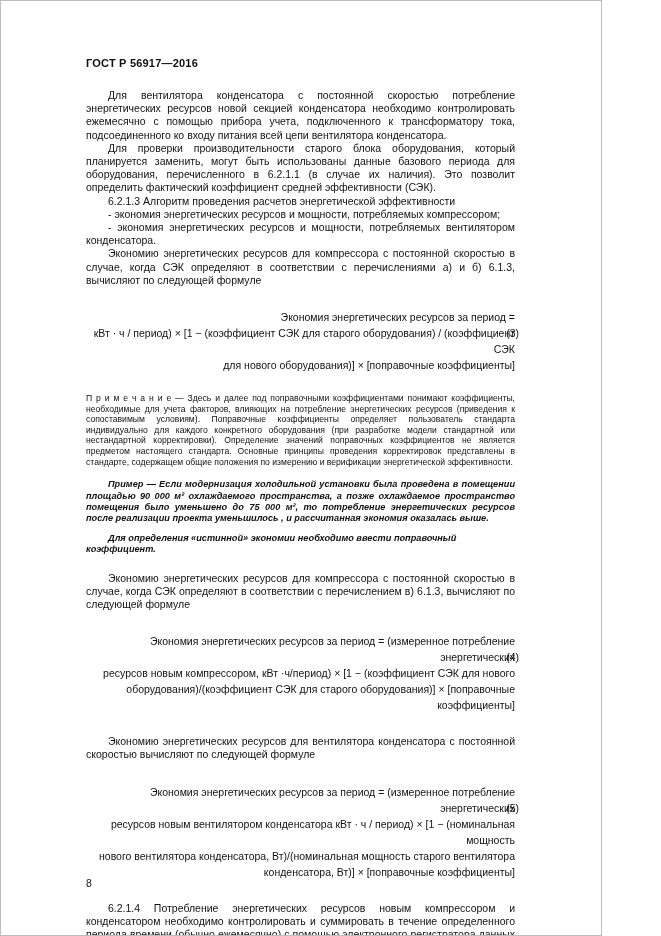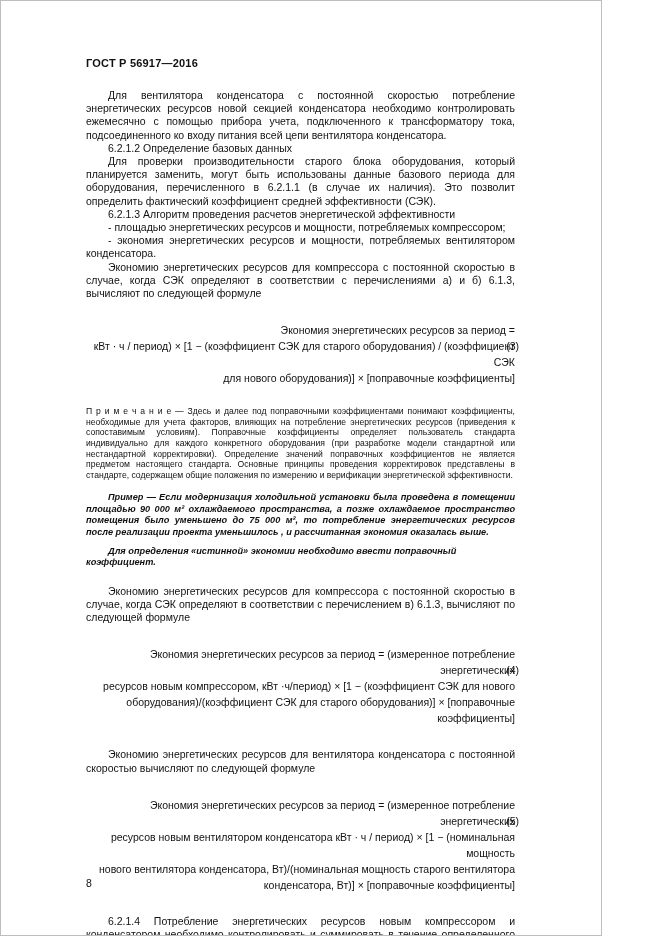--- a/index.html
+++ b/index.html
@@ -77,24 +77,23 @@
 </style>
 </head>
 <body>
 
 <div class="page">
 
   <div class="doc-header">ГОСТ Р 56917—2016</div>
 
   <div>
     <p class="para indent">Для вентилятора конденсатора с постоянной скоростью потребление энергетических ресурсов новой секцией конденсатора необходимо контролировать ежемесячно с помощью прибора учета, подключенного к трансформатору тока, подсоединенного ко входу питания всей цепи вентилятора конденсатора.</p>
-    <p class="para indent">6.2.1.2 Определение базовых данных</p>
     <p class="para indent">Для проверки производительности старого блока оборудования, который планируется заменить, могут быть использованы данные базового периода для оборудования, перечисленного в 6.2.1.1 (в случае их наличия). Это позволит определить фактический коэффициент средней эффективности (СЭК).</p>
     <p class="para indent">6.2.1.3 Алгоритм проведения расчетов энергетической эффективности</p>
-    <p class="para indent">- площадью энергетических ресурсов и мощности, потребляемых компрессором;</p>
+    <p class="para indent">- экономия энергетических ресурсов и мощности, потребляемых компрессором;</p>
     <p class="para indent">- экономия энергетических ресурсов и мощности, потребляемых вентилятором конденсатора.</p>
     <p class="para indent">Экономию энергетических ресурсов для компрессора с постоянной скоростью в случае, когда СЭК определяют в соответствии с перечислениями а) и б) 6.1.3, вычисляют по следующей формуле</p>
 
     <div class="formula">
       <div class="fline">Экономия энергетических ресурсов за период =</div>
       <div class="fline">кВт · ч / период) × [1 − (коэффициент СЭК для старого оборудования) / (коэффициент СЭК</div>
       <div class="fline">для нового оборудования)] × [поправочные коэффициенты]</div>
       <span class="fnum">(3)</span>
     </div>
 

